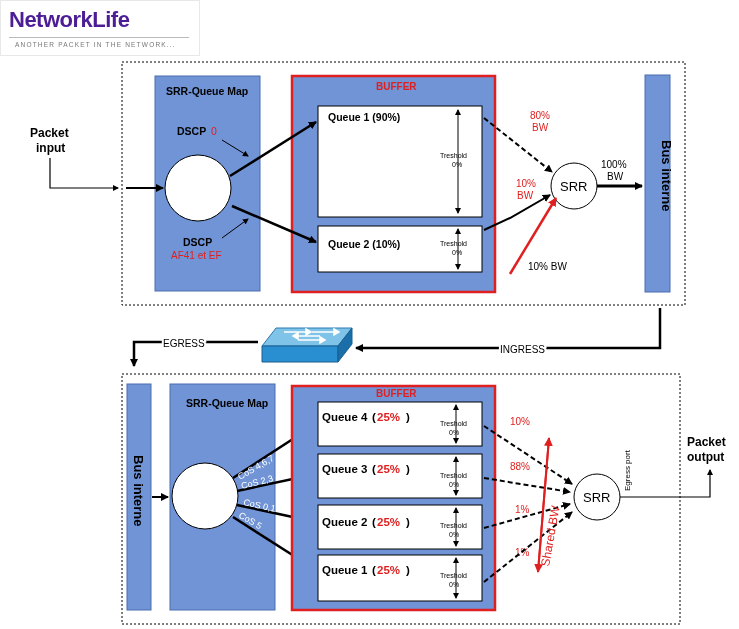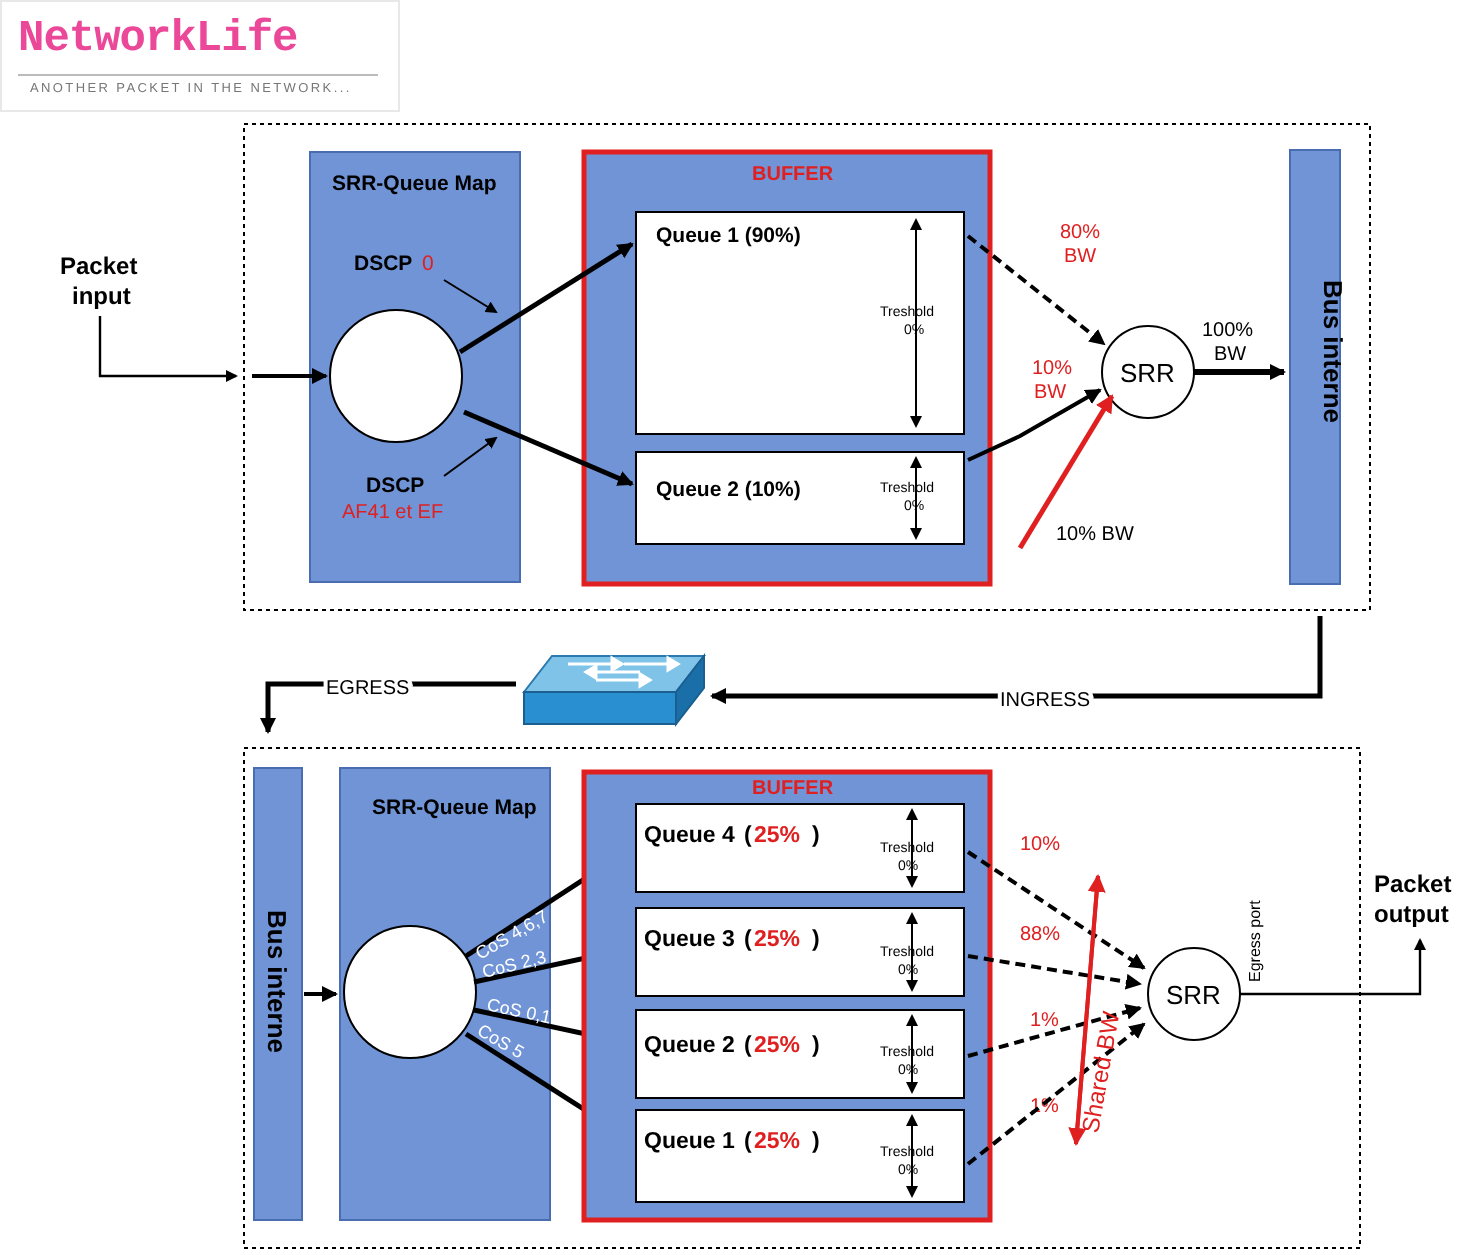--- a/index.html
+++ b/index.html
@@ -1,19 +1,19 @@
 <!DOCTYPE html>
 <html><head>
 <meta charset="utf-8">
 <style>
   html, body { margin:0; padding:0; background:#fff; }
   body { width:739px; height:629px; position:relative; overflow:hidden; font-family:"Liberation Sans", sans-serif; }
   .abs { position:absolute; }
   .logo-wrap { left:0; top:0; width:200px; height:56px; background:#fff; border:1px solid #e8e8e8; box-sizing:border-box; }
-  .logo-title { left:8px; top:6px; font-size:22px; font-weight:bold; color:#ec4899; letter-spacing:-0.5px; font-family:Liberation Mono, monospace; }
+  .logo-title { left:8px; top:6px; font-size:22px; font-weight:bold; color:#4c1d95; letter-spacing:-0.5px; font-family:Liberation Sans, sans-serif; }
   .logo-line { left:8px; top:36px; width:180px; height:1px; background:#bbb; }
   .logo-tag { left:14px; top:40px; font-size:6.5px; color:#777; letter-spacing:1.2px; }
   svg text { font-family:"Liberation Sans", sans-serif; }
 </style>
 </head>
 <body>
 
 <div class="abs logo-wrap">
   <div class="abs logo-title">NetworkLife</div>
   <div class="abs logo-line"></div>

